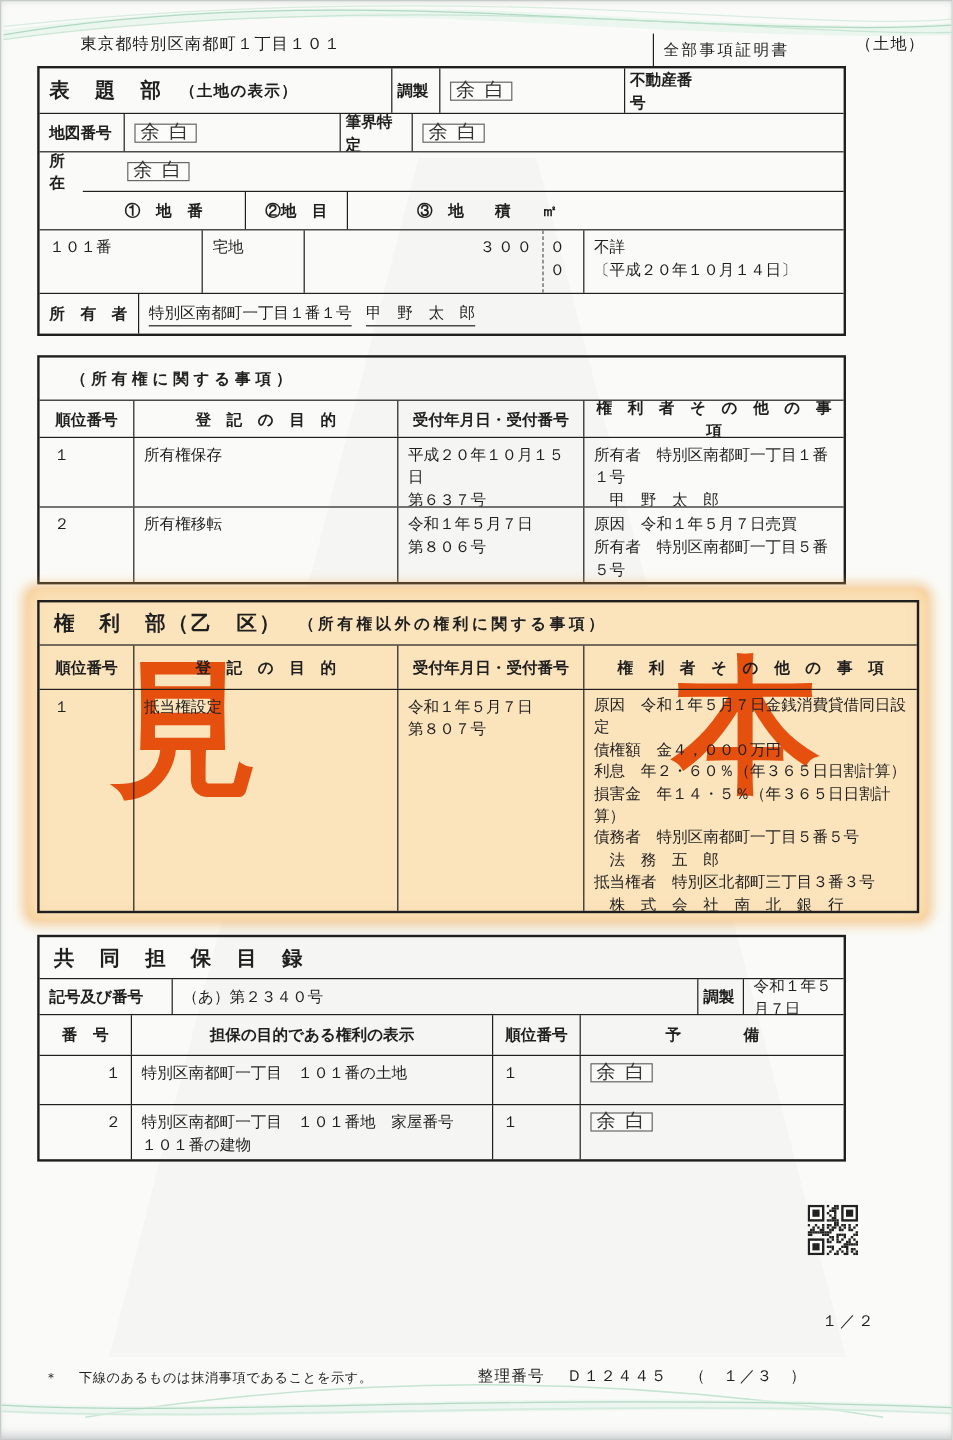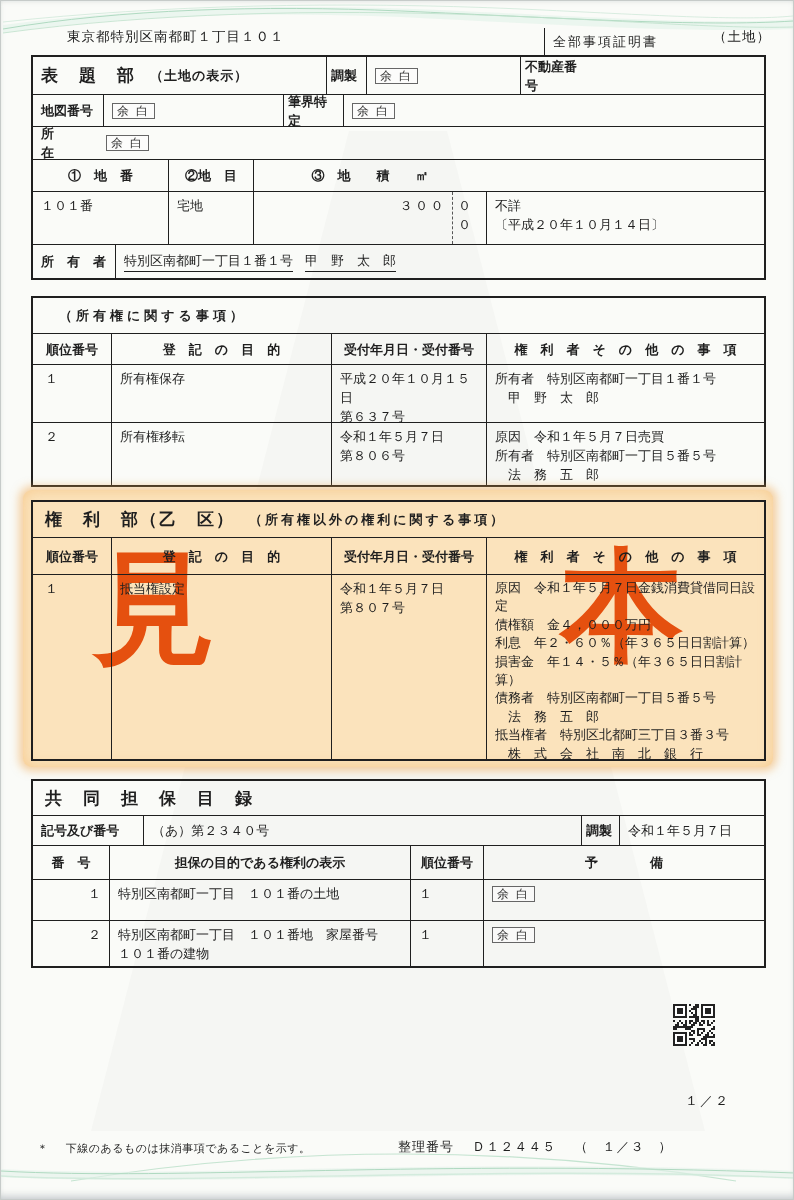--- a/index.html
+++ b/index.html
@@ -17,32 +17,32 @@
   .gl{position:absolute;left:0;pointer-events:none;}
   .wm-trap{position:absolute;left:90px;top:130px;width:614px;height:1000px;
            clip-path:polygon(42% 0,58% 0,100% 100%,0 100%);
            background:rgba(150,165,150,0.05);pointer-events:none;}
   
   .hdr{position:absolute;top:27px;font-size:13.5px;letter-spacing:1px;}
   .hdr.l{left:66px;}
   .hdr.c{left:543px;letter-spacing:2px;}
   .hdr.r{right:22px;}
   
-  .tbl{position:absolute;left:30px;width:735px;border:2px solid var(--ink);background:transparent;}
+  .tbl{position:absolute;left:30px;width:674px;border:2px solid var(--ink);background:transparent;}
   .row{display:flex;border-top:1px solid var(--ink);}
   .row:first-child{border-top:none;}
   .c{border-left:1px solid var(--ink);padding:4px 8px;font-size:13px;line-height:19px;overflow:hidden;}
   .c:first-child{border-left:none;}
   .c.hd{display:flex;align-items:center;justify-content:center;font-weight:600;text-align:center;}
   .c.lab{font-weight:600;display:flex;align-items:center;}
   .c.top{align-items:flex-start;}
   .c.ml{white-space:pre-line;}
   .ttl{font-size:17px;font-weight:700;letter-spacing:2px;}
   .sub{font-size:13px;font-weight:600;letter-spacing:4px;margin-left:14px;}
-  .yohaku{display:inline-block;border:1px solid #666;font-size:12px;line-height:14px;
+  .yohaku{display:inline-block;border:1px solid #666;font-size:16px;line-height:14px;
           padding:0 4px;letter-spacing:2px;color:#333;background:rgba(255,255,255,.4);}
   .digits{letter-spacing:2.5px;}
   .ul{border-bottom:1px solid var(--ink);padding-bottom:1px;}
   .flexrow{display:flex;align-items:center;}
   
   .chiseki{display:flex;align-items:flex-start;padding:0;}
   .chiseki .int{flex:1;text-align:right;padding:4px 6px 0 0;}
   .chiseki .dec{width:34px;border-left:1px dashed #555;padding:4px 0 0 5px;height:100%;}
   
   .panel{position:absolute;left:22px;top:489px;width:750px;height:277px;
@@ -101,21 +101,21 @@
       <div class="c flexrow" style="flex:1;">
         <span class="yohaku">余 白</span>
       </div>
     </div>
     <div class="row" style="height:33px;">
       <div class="c lab" style="flex:0 0 65px;">所　　在</div>
       <div class="c flexrow" style="flex:1;border-left:none;">
         <span class="yohaku">余 白</span>
       </div>
     </div>
-    <div class="row" style="height:32px;">
+    <div class="row" style="height:32px;margin-left:36px;">
       <div class="c hd" style="flex:0 0 135px;">①　地　番</div>
       <div class="c hd" style="flex:0 0 85px;">②地　目</div>
       <div class="c hd" style="flex:0 0 233px;">③　地　　積　　㎡</div>
     </div>
     <div class="row" style="height:53px;">
       <div class="c top" style="flex:0 0 135px;">１０１番</div>
       <div class="c top" style="flex:0 0 85px;">宅地</div>
       <div class="c chiseki" style="flex:0 0 233px;">
         <span class="int digits">３００</span>
         <span class="dec digits">００</span>

